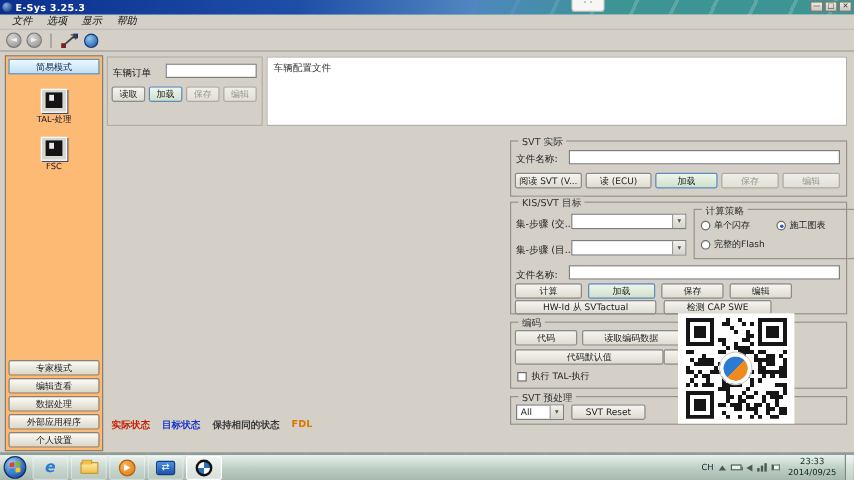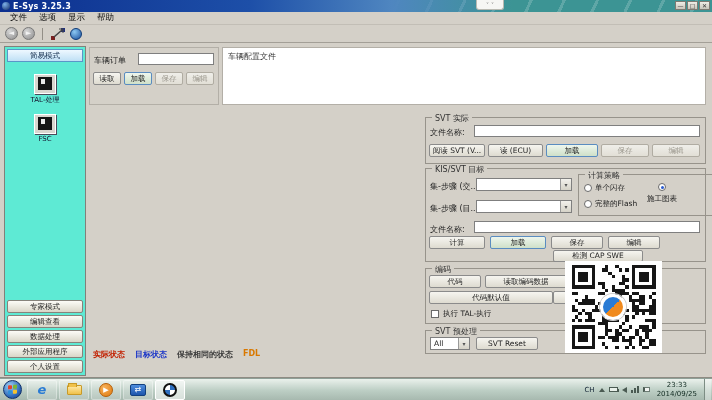--- a/index.html
+++ b/index.html
@@ -25,32 +25,32 @@
   .win-btn{ width:11px; height:9px; background:linear-gradient(#efede6,#c9c5bb); border:1px solid #7d7a72;
     font-size:6px; line-height:7px; text-align:center; color:#333; }
   .float-widget{ position:absolute; left:476px; top:0; width:28px; height:10px; z-index:4;
     background:#f6f6f4; border:1px solid #b9b9b1; border-top:none; border-radius:0 0 3px 3px;
     display:flex; align-items:center; justify-content:center; gap:2px; font-size:6px; color:#888; }
   
   .app-body{ position:absolute; left:0; top:12px; width:712px; height:366px; background:#d4d0c8;
     border-bottom:1px solid #8f8b83; z-index:1;}
   .menubar{ position:absolute; left:0; top:12px; width:712px; height:13px; display:flex; align-items:center;
     padding-left:4px; border-bottom:1px solid #c2beb6; z-index:2;}
-  .menu-item{ padding:0 6px; font-size:8.5px; color:#111; }
+  .menu-item{ padding:0 6px; font-size:8.5px; color:#111;font-style:italic; }
   .toolbar{ position:absolute; left:0; top:25px; width:712px; height:18px; display:flex; align-items:center;
     gap:4px; padding-left:5px; border-bottom:1px solid #a39f97; z-index:2;}
   .nav-btn{ width:13px; height:13px; border-radius:50%;
     background:radial-gradient(circle at 35% 30%, #d6d6d6, #8e8e8e); border:1px solid #777;
     color:#f2f2f2; font-size:7px; line-height:11px; text-align:center;}
   .tool-sep{ width:1px; height:12px; background:#938f87; margin:0 3px; }
   .globe-icon{ width:12px; height:12px; border-radius:50%; border:1px solid #0d3a78;
     background:radial-gradient(circle at 35% 30%, #8cc8f2, #1a4f9c); }
   
   .sidebar{ position:absolute; left:4px; top:46px; width:82px; height:330px; z-index:2;
-    border:1px solid #82807a; background:#5eead4; display:flex; flex-direction:column; }
+    border:1px solid #82807a; background:#fdba74; display:flex; flex-direction:column; }
   .sidebar-top-btn{ margin:2px; height:13px; background:linear-gradient(#eef8ff,#bfe0f5);
     border:1px solid #5a96c8; font-size:7.5px; display:flex; align-items:center; justify-content:center; color:#102a4a;}
   .sidebar-body{ flex:1; padding-top:10px; display:flex; flex-direction:column; align-items:center; gap:9px; }
   .side-item{ display:flex; flex-direction:column; align-items:center; gap:1px; }
   .side-icon{ width:22px; height:20px; background:#d9d6cf; border:1px solid #fff;
     box-shadow:1px 1px 0 #4a4a5a; position:relative; }
   .side-icon::after{ content:""; position:absolute; left:3px; top:2px; right:3px; bottom:3px; background:#141414; }
   .side-icon i{ position:absolute; left:6px; top:4px; width:4px; height:5px; background:#e8e8e8; z-index:1; }
   .side-label{ font-size:7px; color:#14142e; }
   .sidebar-bottom{ display:flex; flex-direction:column; gap:2px; padding:2px; }
@@ -244,32 +244,33 @@
       <div class="group" style="left:152px; top:5px; width:140px; height:42px;">
         <span class="group-title">计算策略</span>
         <div class="radio" style="left:5px; top:8px;">
           <span class="dot"></span>
             <span>单个闪存</span>
         </div>
         <div class="radio" style="left:5px; top:24px;align-items:center;">
           <span class="dot"></span>
             <span>完整的Flash</span>
         </div>
-        <div class="radio checked" style="left:68px; top:8px;flex-direction:column;">
+        <div class="radio checked" style="left:68px; top:8px;">
           <span class="dot"></span>
             <span>施工图表</span>
         </div>
       </div>
 
       <span class="lbl" style="left:4px; top:55px;">文件名称:</span>
       <input class="tfield" style="left: 48px; top: 52px; width: 226px;">
       <div class="btn" style="left:3px;  top:67px; width:56px;">计算</div>
       <div class="btn df" style="left:64px; top:67px; width:56px;">加载</div>
       <div class="btn" style="left:125px; top:67px; width:52px;">保存</div>
       <div class="btn" style="left:182px; top:67px; width:52px;">编辑</div>
+      <div class="btn" style="left:3px; top:81px; width:118px; height:12px;">HW-Id 从 SVTactual</div>
       <div class="btn" style="left:127px; top:81px; width:90px; height:12px;">检测 CAP SWE</div>
     </div>
 
     <div class="group" style="left:0; top:268px; width:281px; height:56px;">
       <span class="group-title">编码</span>
       <div class="btn" style="left:3px;  top:6px; width:52px;">代码</div>
       <div class="btn" style="left:59px; top:6px; width:82px;">读取编码数据</div>
       <div class="btn" style="left:145px; top:6px; width:82px;">代码 FDL</div>
       <div class="btn" style="left:3px;  top:22px; width:124px;">代码默认值</div>
       <div class="btn" style="left:127px; top:22px; width:100px;">检查编码状态</div>

